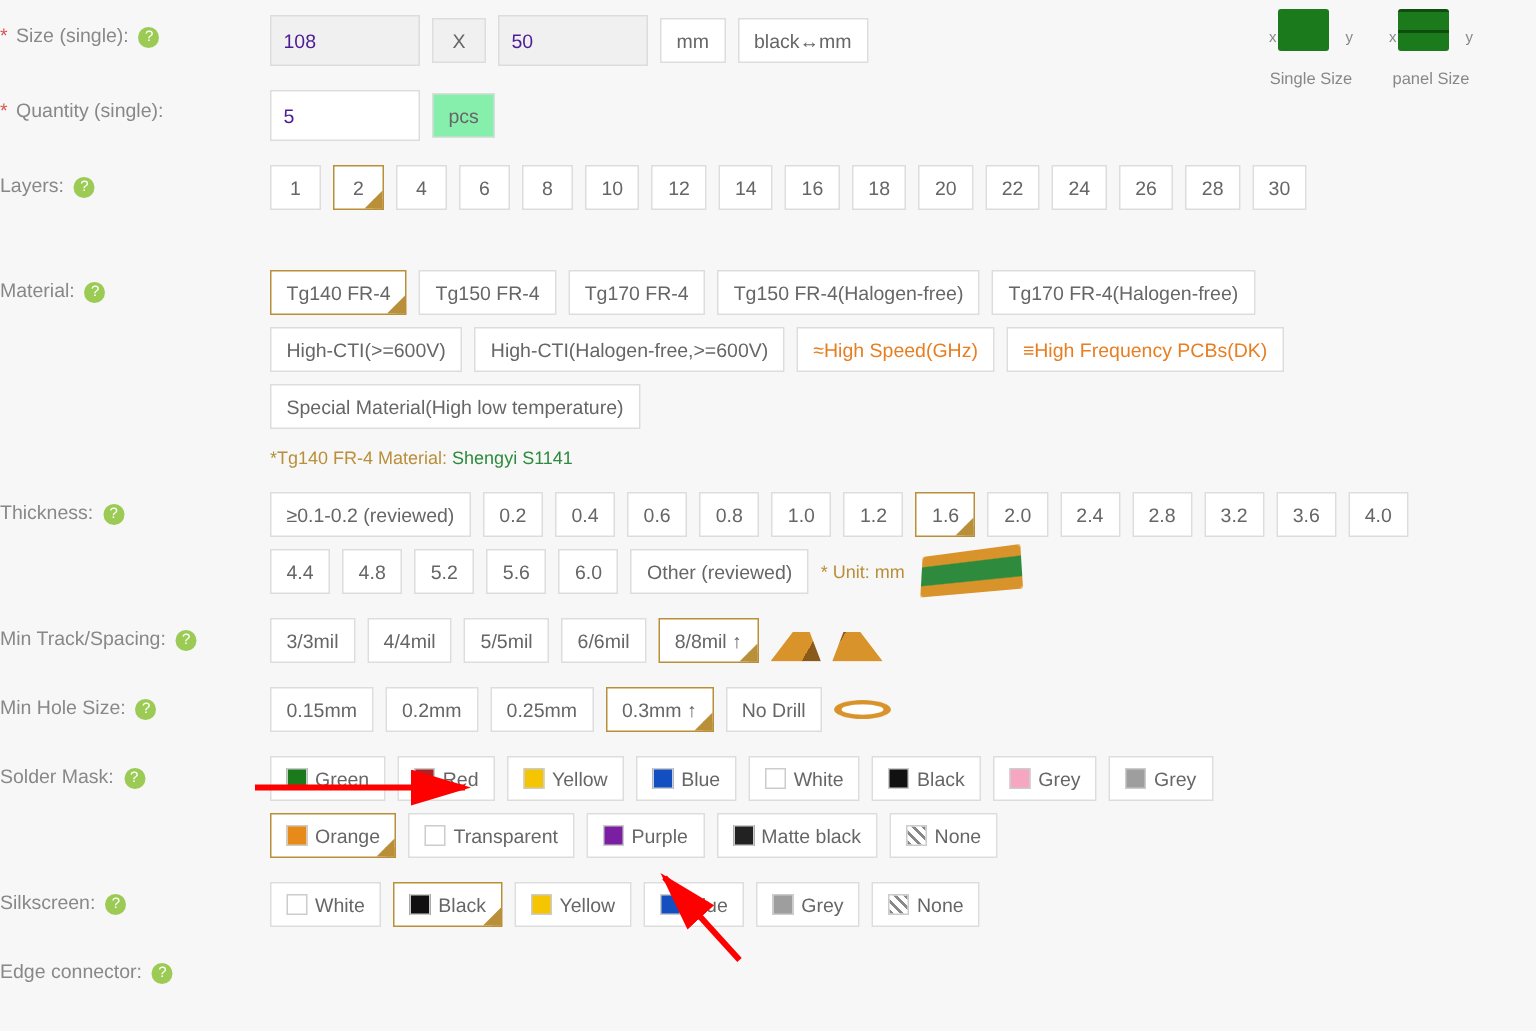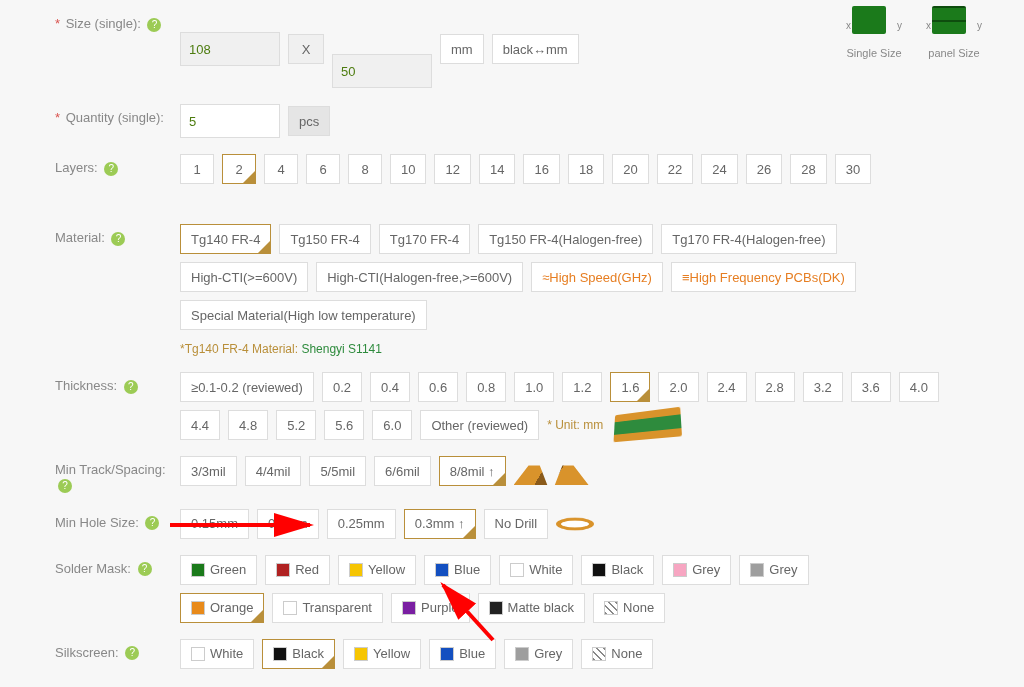--- a/index.html
+++ b/index.html
@@ -17,21 +17,20 @@
     position: relative;
     overflow: hidden;
   }
   .row {
     display: flex;
     align-items: flex-start;
     padding: 8px 0 8px 0;
   }
   .label-col {
     width: 180px;
-    padding-left: 55px;
     padding-top: 6px;
     text-align: left;
     color: #888;
     font-size: 13px;
   }
   .req { color: #d9534f; margin-right: 2px; }
   .content-col {
     flex: 1;
     display: flex;
     flex-wrap: wrap;
@@ -50,21 +49,21 @@
     margin-left: 3px;
     vertical-align: middle;
   }
   .help-icon::after { content: "?"; }
   .txt-input {
     height: 32px;
     border: 1px solid #ddd;
     background: #fff;
     padding: 16px 8px;
     font-size: 13px;
-    color: #4d7c0f;
+    color: #4c1d95;
     width: 90px;
   }
   .unit-btn {
     height: 30px;
     border: 1px solid #ddd;
     background: #fff;
     padding: 0 10px;
     color: #666;
     display: inline-flex;
     align-items: center;
@@ -203,34 +202,34 @@
 
   <div class="row" style="padding-top:10px">
     <div class="label-col">
       <span class="req">*</span>
       <span>Size (single):</span>
       <span class="help-icon"></span>
     </div>
     <div class="content-col">
       <input class="txt-input" style="width: 100px; background: rgb(240, 240, 240);" value="108">
       <div class="x-box">X</div>
-      <input class="txt-input" style="width: 100px; background: rgb(240, 240, 240); margin-top: 44px;" value="50">
+      <input class="txt-input" style="width: 100px; background: rgb(240, 240, 240);" value="50">
       <div class="unit-btn">mm</div>
       <div class="unit-btn">black↔mm</div>
     </div>
   </div>
 
   <div class="row">
     <div class="label-col">
       <span class="req">*</span>
       <span>Quantity (single):</span>
     </div>
     <div class="content-col">
       <input class="txt-input" style="width: 100px;" value="5">
-      <div class="unit-btn" style="background:#e5e5e5">pcs</div>
+      <div class="unit-btn" style="background:#86efac">pcs</div>
     </div>
   </div>
 
   <div class="row">
     <div class="label-col">
       <span>Layers:</span>
       <span class="help-icon"></span>
     </div>
     <div class="content-col" id="layers-opts">
         <div class="opt">

